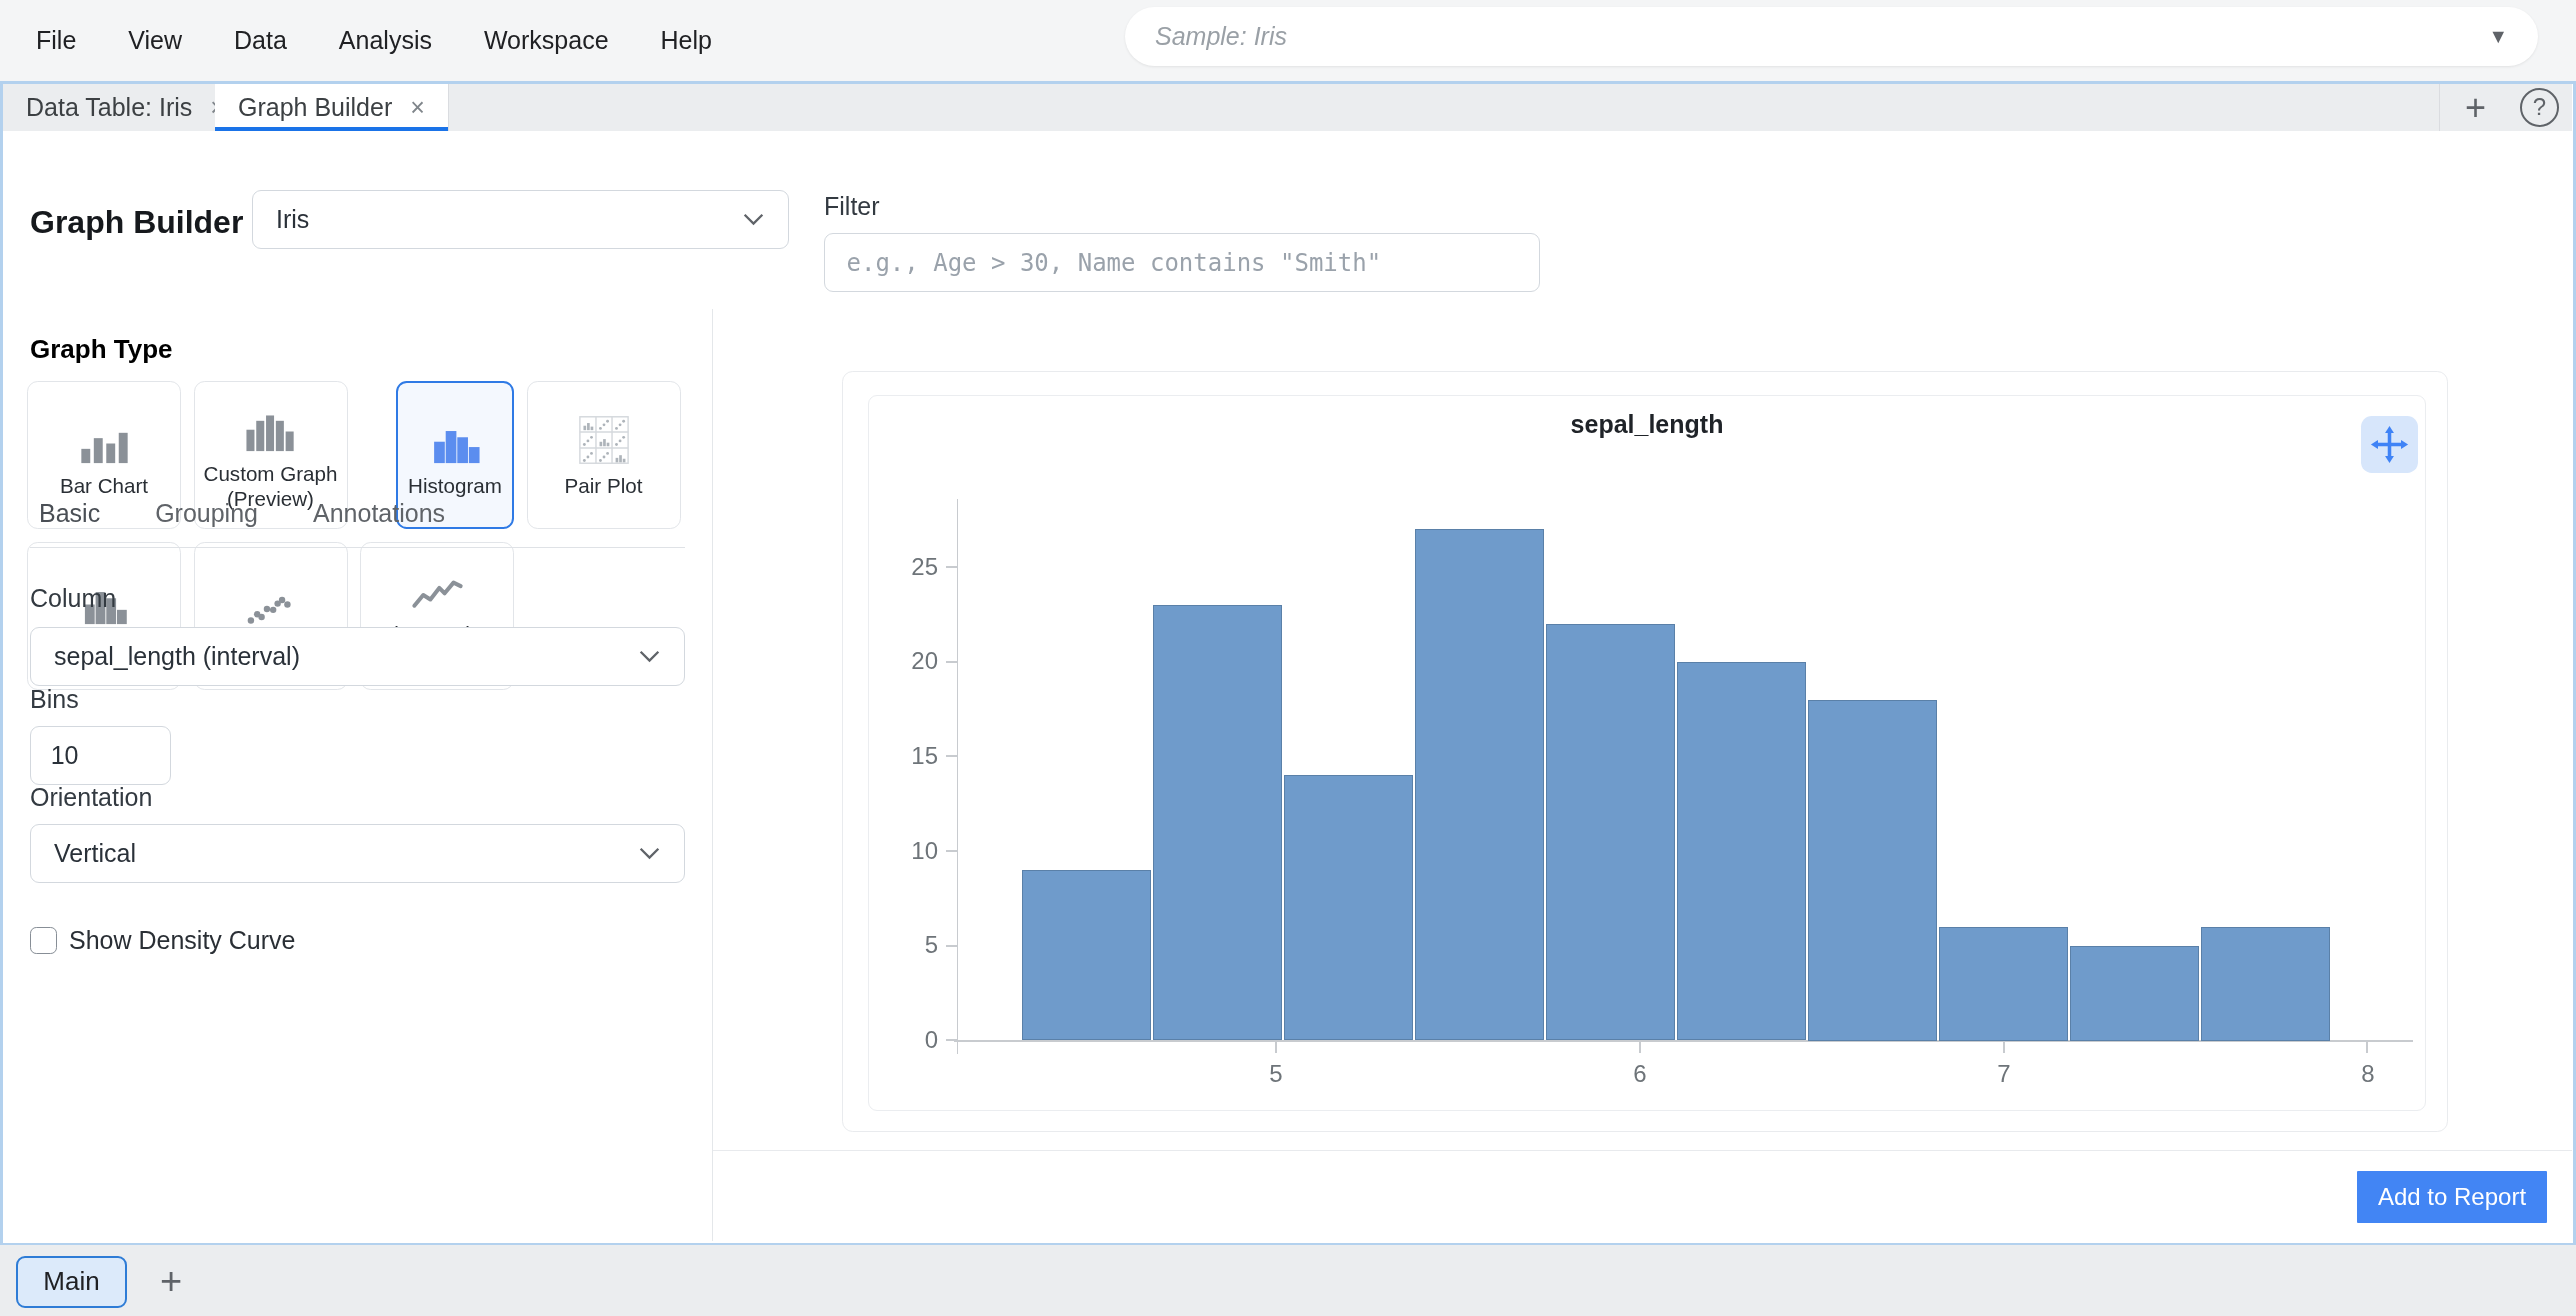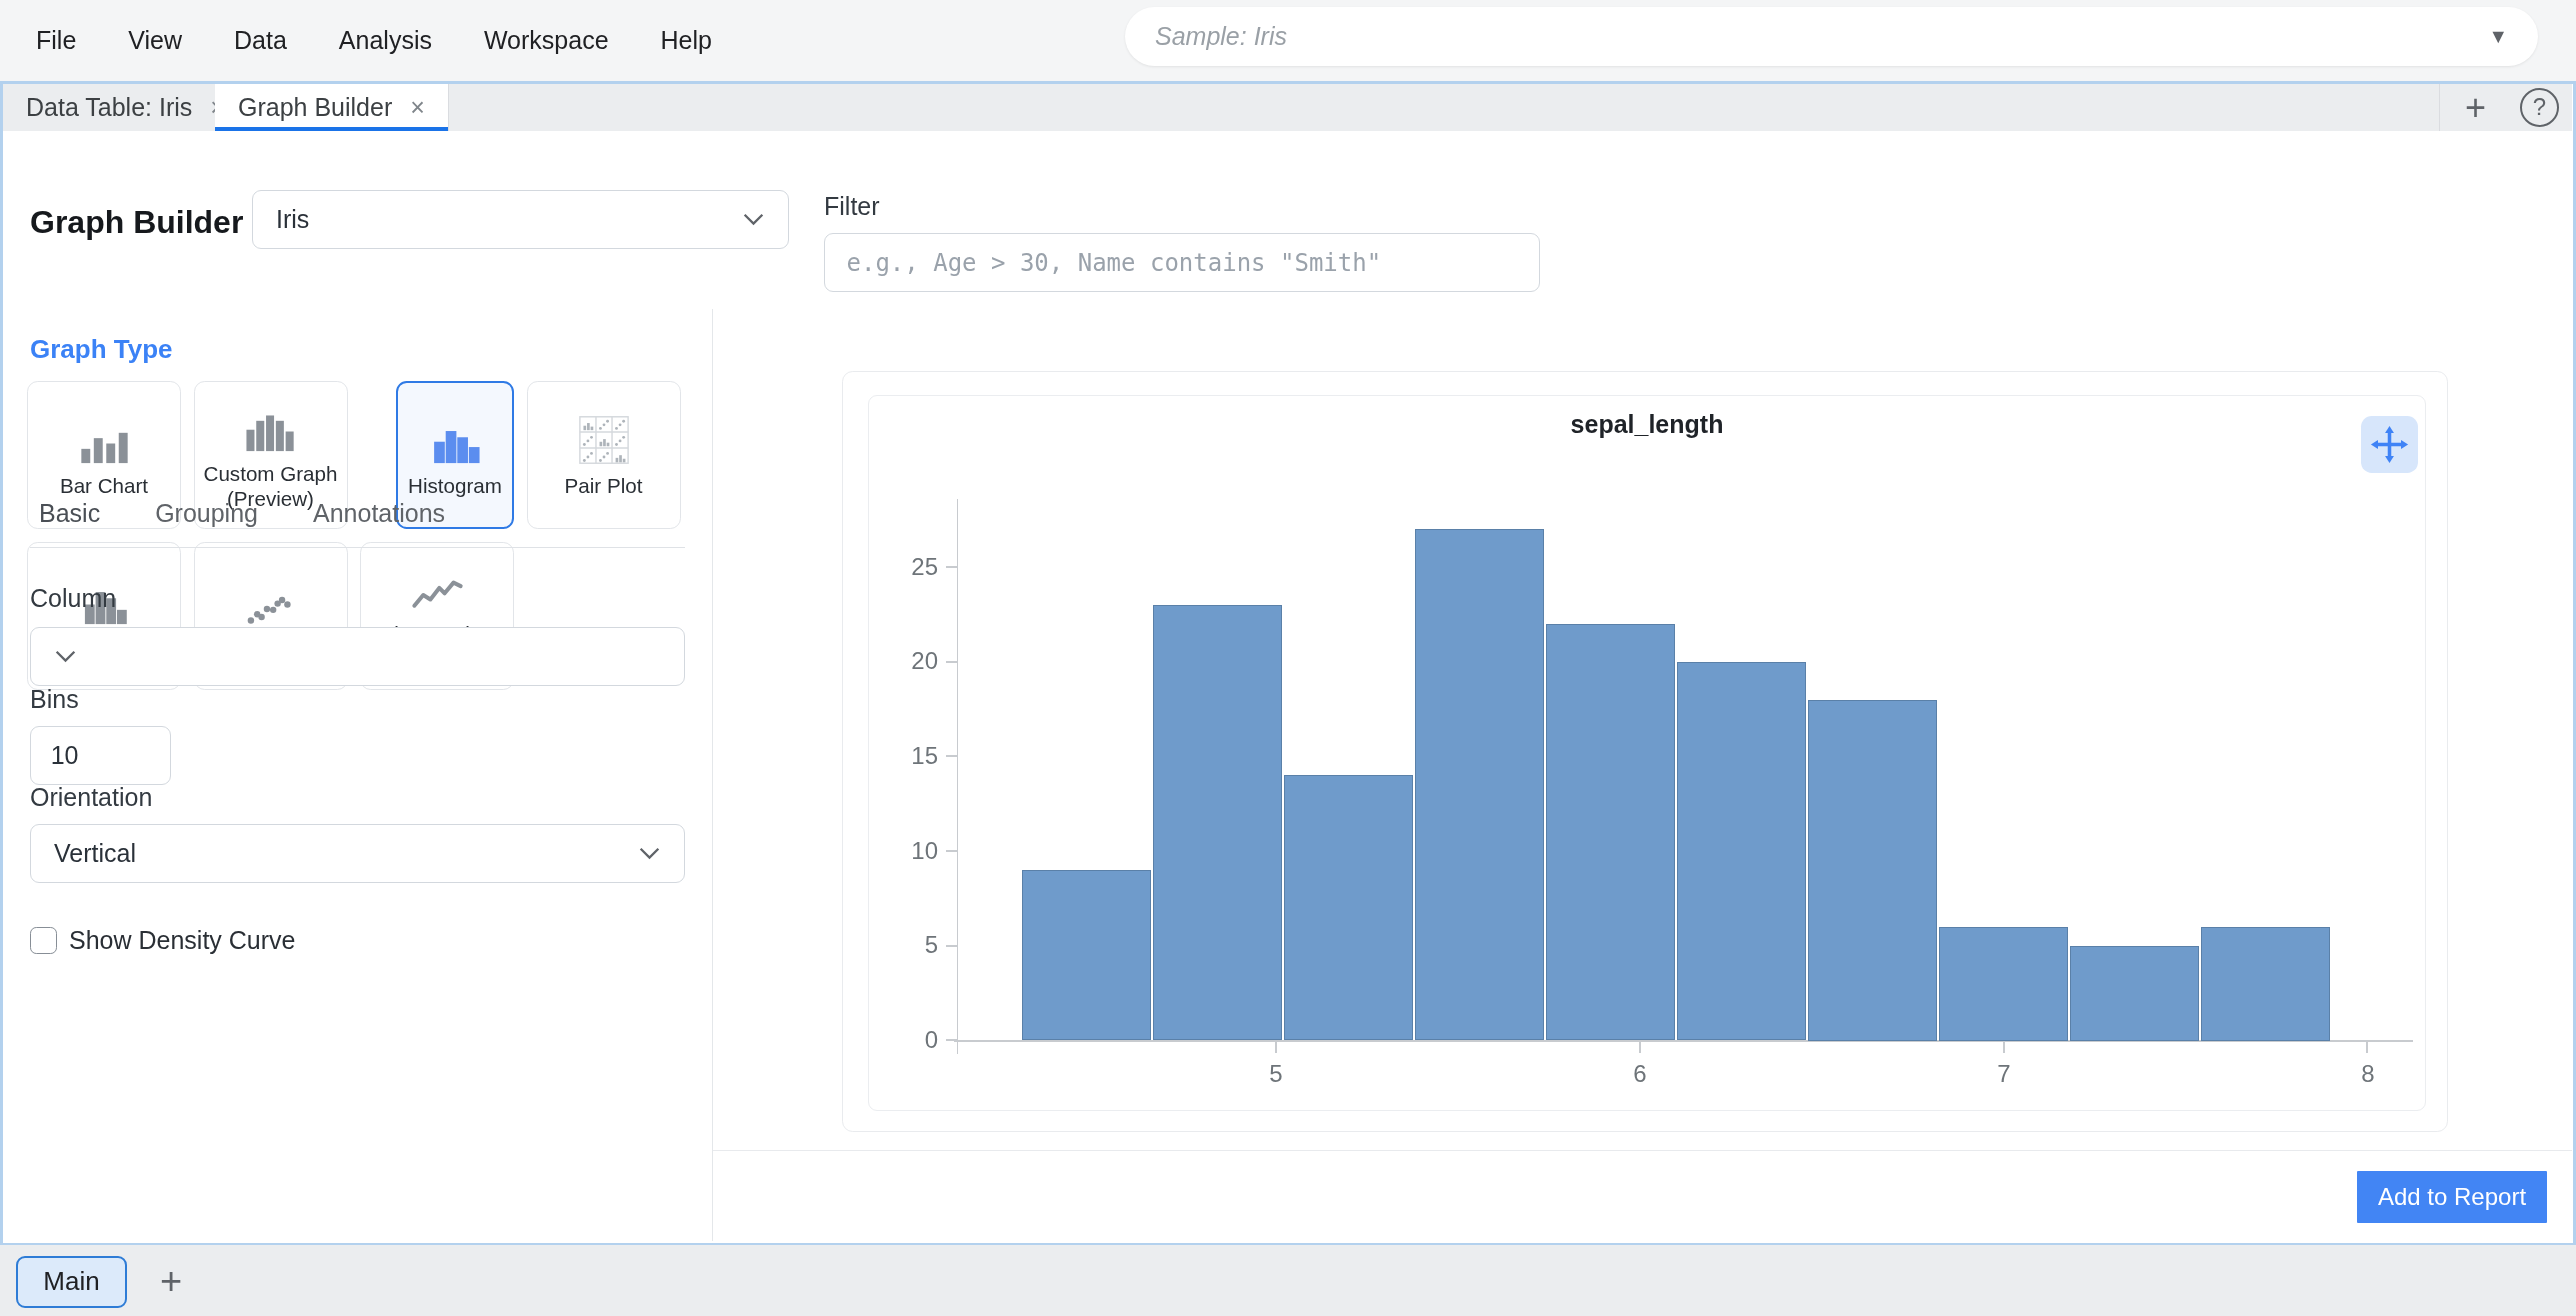--- a/index.html
+++ b/index.html
@@ -53,21 +53,21 @@
                   border:1.8px solid #d3d8de; border-radius:9px; padding:0 21.5px;
                   font-family:"DejaVu Sans Mono", monospace; font-size:24px; color:#4c1d95; outline:none; }
   .filter-input::placeholder { color:#9aa2ab; }
   .filter-examples { position:absolute; left:821px; top:182px; font-size:22.4px;
                      font-style:italic; color:#6b7280; }
   .header-divider { position:absolute; left:0; top:225px; width:2569px; height:0.9px; background:#e4e7ea; }
 
   
   .left-panel { left:0; top:225px; width:710px; height:932px; background:#ffffff;
                 border-right:0.9px solid #e4e7ea; }
-  .gt-heading { position:absolute; left:27px; top:25px; font-size:26px; font-weight:bold; color:#3b82f6; }
+  .gt-heading { position:absolute; left:27px; top:25px; font-size:26px; font-weight:bold; color:#000000; }
   .gt-grid { position:absolute; left:24px; top:72px; width:669px;
              display:grid; grid-template-columns:repeat(4,154px); gap:12.5px; }
   .gt-btn { height:148px; background:#ffffff; border:1.8px solid #e2e5e9; border-radius:10.7px;
             display:flex; flex-direction:column; align-items:center; justify-content:center;
             padding:7.2px 5.4px; cursor:pointer; }
   .gt-btn .gt-icon { height:54px; display:flex; align-items:flex-end; justify-content:center; margin-bottom:9px; }
   .gt-btn .gt-label { font-size:20.6px; color:#2a2f35; text-align:center; line-height:1.2; }
   .gt-btn.selected { border:2.7px solid #2f7ae5; background:#f4f8fe;margin-left:36px; }
 
   .settings-tabs { position:absolute; left:36px; top:190px; display:flex; gap:55px; }
@@ -282,20 +282,21 @@
 
     <div class="settings-tabs">
       <span class="settings-tab active">Basic</span>
       <span class="settings-tab">Grouping</span>
       <span class="settings-tab">Annotations</span>
     </div>
     <div class="settings-divider"></div>
 
     <div class="field-label" style="top:275px;">Column</div>
     <div class="select-box column-select">
+      <span class="sel-text">sepal_length (interval)</span>
       <svg width="23" height="14.3" viewBox="0 0 26 16">
         <polyline points="3,3 13,13 23,3" fill="none" stroke="#5f6368" stroke-width="2.6"></polyline>
       </svg>
     </div>
 
     <div class="field-label" style="top:376px;">Bins</div>
     <input class="bins-input" type="text" value="10" style="">
 
     <div class="field-label" style="top:474px;">Orientation</div>
     <div class="select-box orientation-select">

